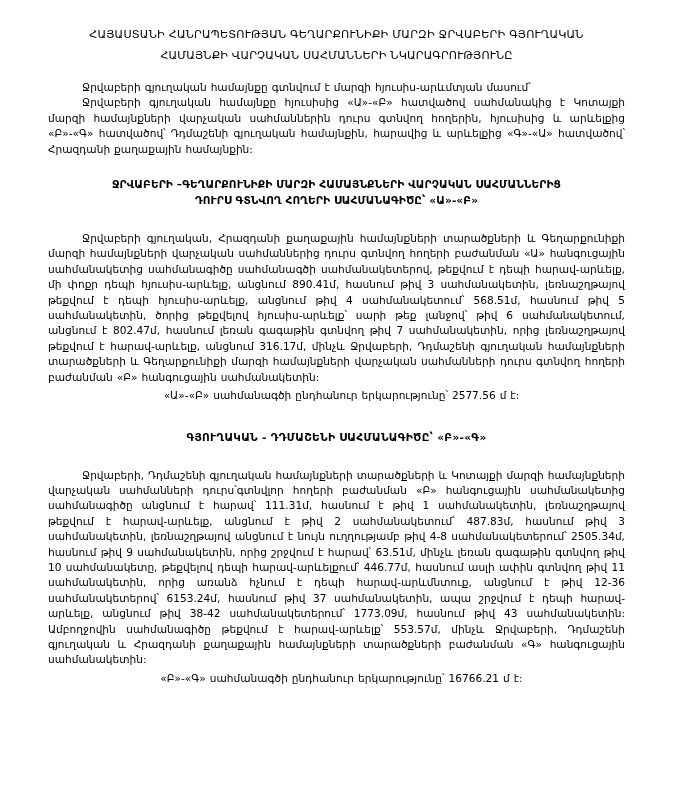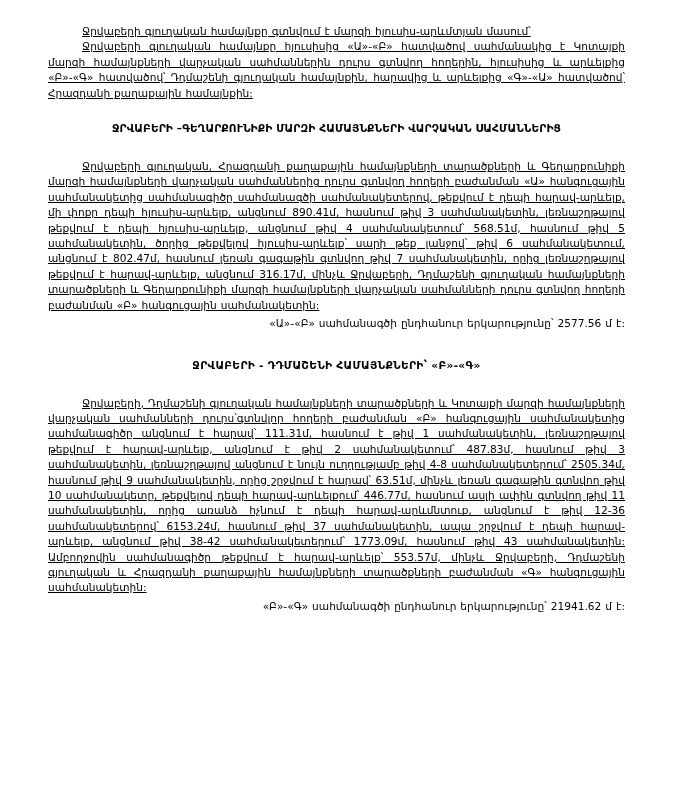--- a/index.html
+++ b/index.html
@@ -40,21 +40,20 @@
     letter-spacing: 0.15px;
   }
   p.body-par {
     margin: 0;
     font-size: 10.6px;
     line-height: 15.4px;
     text-align: justify;
     text-justify: inter-word;
     text-indent: 34px;
     word-spacing: 0.6px;
-    text-decoration: underline;
   }
   p.body-par.tight {
     text-indent: 0;
   }
   .gap-s { height: 3px; }
   .gap-m { height: 11px; }
   .gap-l { height: 15px; }
   .gap-xl { height: 17px; }
   h2.section-head {
     margin: 8px;
@@ -68,56 +67,61 @@
     display: block;
     white-space: nowrap;
   }
   h2.section-head.single {
     letter-spacing: 0.3px;
   }
   p.summary-line {
     margin: 0;
     font-size: 10.6px;
     line-height: 15.4px;
-    text-align: right;
+    text-align: center;
     text-indent: 10px;
     word-spacing: 0.6px;
   }
 </style>
 </head>
 <body>
 
 <div class="page">
 
+  <div class="doc-title">
+    <span class="tline l1">ՀԱՅԱՍՏԱՆԻ ՀԱՆՐԱՊԵՏՈՒԹՅԱՆ ԳԵՂԱՐՔՈՒՆԻՔԻ ՄԱՐԶԻ ՋՐՎԱԲԵՐԻ ԳՅՈՒՂԱԿԱՆ</span>
+    <span class="tline l2">ՀԱՄԱՅՆՔԻ ՎԱՐՉԱԿԱՆ ՍԱՀՄԱՆՆԵՐԻ ՆԿԱՐԱԳՐՈՒԹՅՈՒՆԸ</span>
+  </div>
 
   <p class="body-par">Ջրվաբերի գյուղական համայնքը գտնվում է մարզի հյուսիս-արևմտյան մասում՝</p>
 
   <p class="body-par">Ջրվաբերի գյուղական համայնքը հյուսիսից «Ա»-«Բ» հատվածով սահմանակից է Կոտայքի մարզի համայնքների վարչական սահմաններին դուրս գտնվող հողերին, հյուսիսից և արևելքից «Բ»-«Գ» հատվածով՝ Դդմաշենի գյուղական համայնքին, հարավից և արևելքից «Գ»-«Ա» հատվածով՝ Հրազդանի քաղաքային համայնքին:</p>
 
   <div class="gap-m"></div>
 
   <h2 class="section-head">
     <span class="hline">ՋՐՎԱԲԵՐԻ –ԳԵՂԱՐՔՈՒՆԻՔԻ ՄԱՐԶԻ ՀԱՄԱՅՆՔՆԵՐԻ ՎԱՐՉԱԿԱՆ ՍԱՀՄԱՆՆԵՐԻՑ</span>
+    <span class="hline">ԴՈՒՐՍ ԳՏՆՎՈՂ ՀՈՂԵՐԻ ՍԱՀՄԱՆԱԳԻԾԸ՝ «Ա»-«Բ»</span>
   </h2>
 
   <div class="gap-l"></div>
 
   <p class="body-par">Ջրվաբերի գյուղական, Հրազդանի քաղաքային  համայնքների տարածքների և Գեղարքունիքի մարզի համայնքների վարչական սահմաններից դուրս գտնվող հողերի բաժանման «Ա» հանգուցային սահմանակետից սահմանագիծը սահմանագծի սահմանակետերով, թեքվում է դեպի հարավ-արևելք, մի փոքր դեպի հյուսիս-արևելք, անցնում 890.41մ, հասնում թիվ 3 սահմանակետին, լեռնաշղթայով թեքվում է դեպի հյուսիս-արևելք, անցնում թիվ 4 սահմանակետում՝ 568.51մ, հասնում թիվ 5 սահմանակետին, ծորից թեքվելով հյուսիս-արևելք՝ սարի թեք լանջով՝ թիվ 6 սահմանակետում, անցնում է 802.47մ, հասնում լեռան գագաթին գտնվող թիվ 7 սահմանակետին, որից լեռնաշղթայով թեքվում է հարավ-արևելք, անցնում 316.17մ, մինչև Ջրվաբերի, Դդմաշենի գյուղական համայնքների տարածքների և Գեղարքունիքի մարզի համայնքների վարչական սահմանների դուրս գտնվող հողերի բաժանման «Բ» հանգուցային սահմանակետին:</p>
 
   <div class="gap-s"></div>
 
   <p class="summary-line">«Ա»-«Բ» սահմանագծի ընդհանուր երկարությունը՝ 2577.56 մ է:</p>
 
   <div class="gap-xl"></div>
 
   <h2 class="section-head single">
-    <span class="hline">ՋՐՎԱԲԵՐԻ - ԴԴՄԱՇԵՆԻ ՀԱՄԱՅՆՔՆԵՐԻ՝ «Բ»-«Գ»</span>
+    <span class="hline">ԳՅՈՒՂԱԿԱՆ - ԴԴՄԱՇԵՆԻ ՍԱՀՄԱՆԱԳԻԾԸ՝ «Բ»-«Գ»</span>
   </h2>
 
   <div class="gap-l"></div>
 
   <p class="body-par">Ջրվաբերի, Դդմաշենի  գյուղական համայնքների տարածքների և Կոտայքի մարզի համայնքների վարչական սահմանների դուրս՝գտնվլոր հողերի բաժանման «Բ» հանգուցային սահմանակետից սահմանագիծը անցնում է հարավ՝ 111.31մ, հասնում է թիվ 1 սահմանակետին, լեռնաշղթայով թեքվում է հարավ-արևելք, անցնում է թիվ 2 սահմանակետում՝ 487.83մ, հասնում թիվ 3 սահմանակետին, լեռնաշղթայով անցնում է նույն ուղղությամբ թիվ 4-8 սահմանակետերում՝ 2505.34մ, հասնում թիվ 9 սահմանակետին, որից շրջվում է հարավ՝ 63.51մ, մինչև լեռան գագաթին գտնվող թիվ 10 սահմանակետը, թեքվելով դեպի հարավ-արևելքում՝ 446.77մ, հասնում ասլի ափին գտնվող թիվ 11 սահմանակետին, որից առանձ հչնում է դեպի հարավ-արևմնտուք, անցնում է թիվ 12-36 սահմանակետերով՝ 6153.24մ, հասնում թիվ 37 սահմանակետին, ապա շրջվում է դեպի հարավ-արևելք, անցնում թիվ 38-42 սահմանակետերում՝ 1773.09մ, հասնում թիվ 43 սահմանակետին: Ամբողջովին սահմանագիծը թեքվում է հարավ-արևելք՝ 553.57մ, մինչև Ջրվաբերի, Դդմաշենի գյուղական և Հրազդանի քաղաքային  համայնքների տարածքների բաժանման «Գ» հանգուցային սահմանակետին:</p>
 
   <div class="gap-s"></div>
 
-  <p class="summary-line">«Բ»-«Գ» սահմանագծի ընդհանուր երկարությունը՝ 21941.62 մ է:</p>
+  <p class="summary-line">«Բ»-«Գ» սահմանագծի ընդհանուր երկարությունը՝ 16766.21 մ է:</p>
 
 </div>
 
 </body></html>

